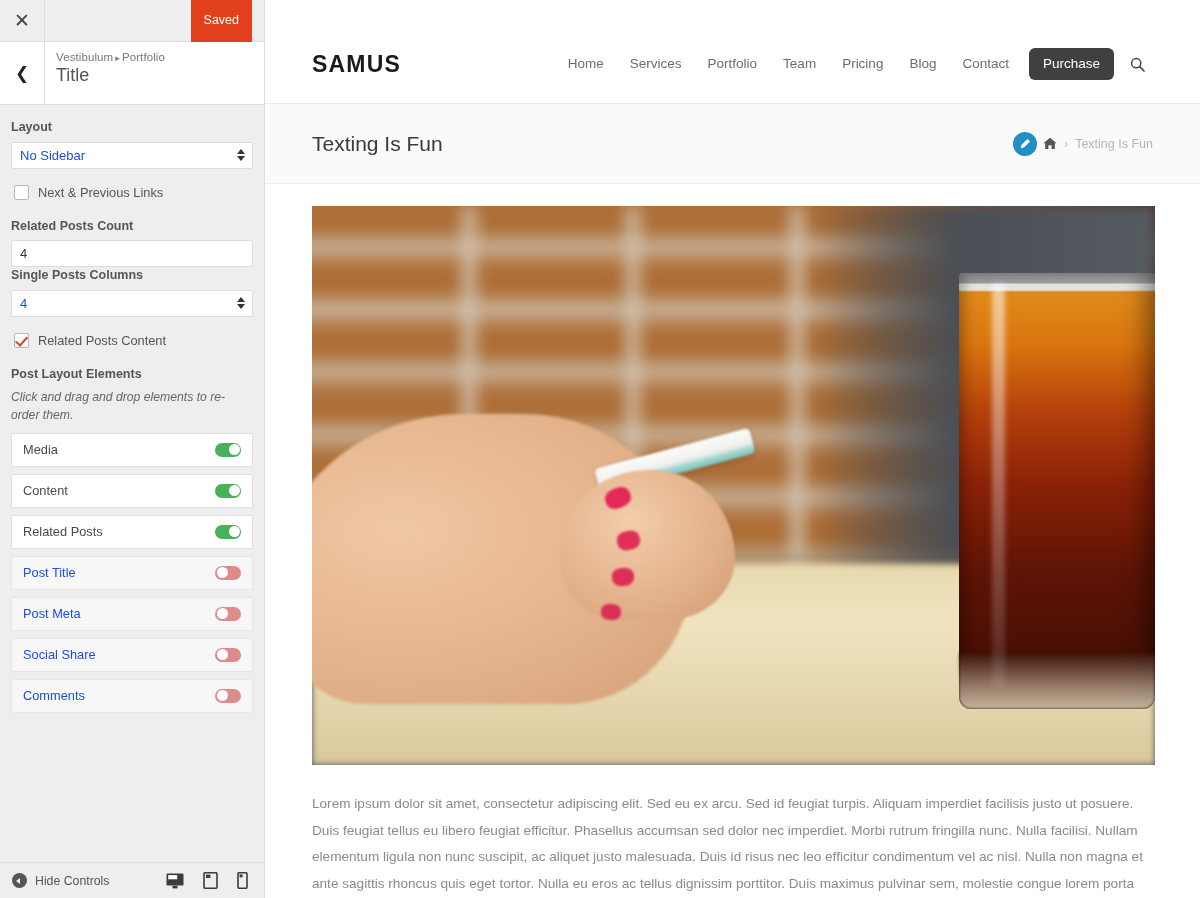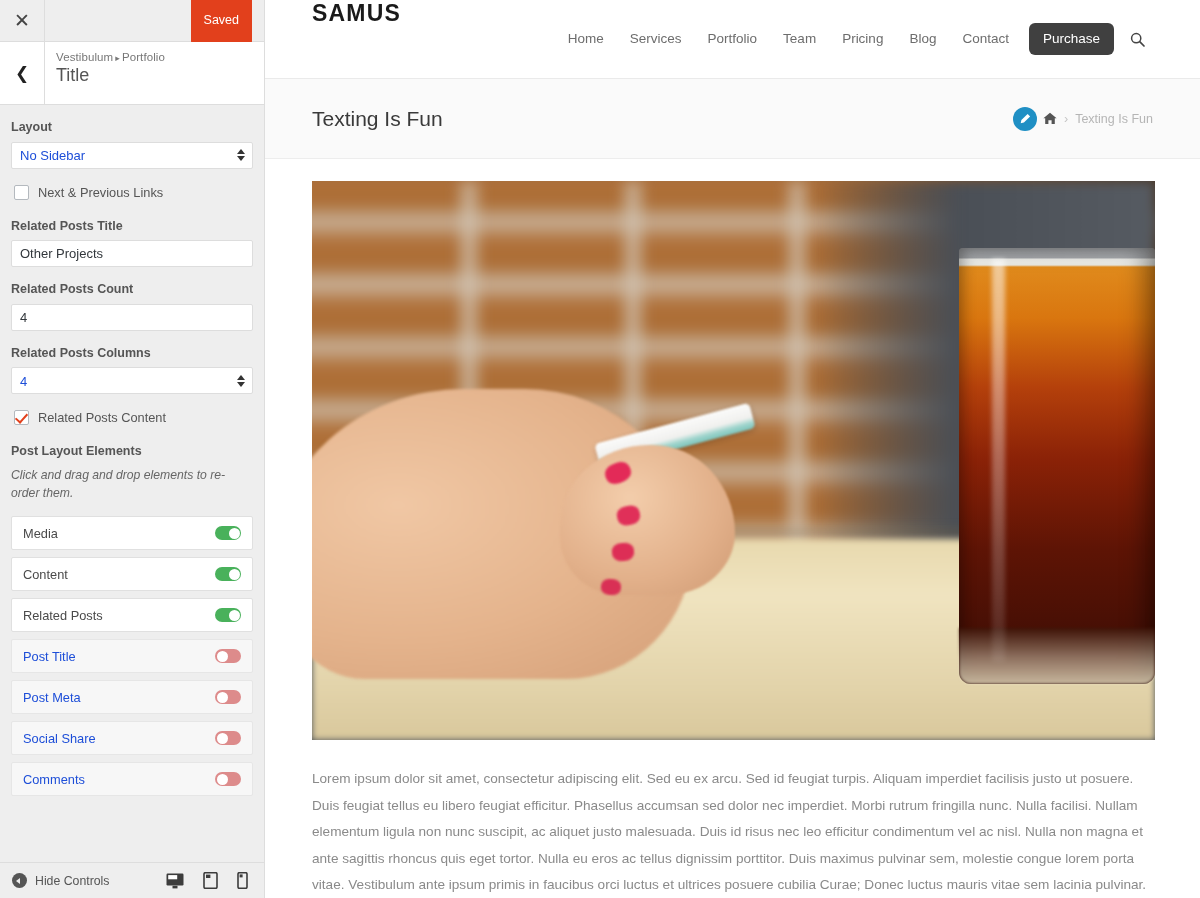--- a/index.html
+++ b/index.html
@@ -71,21 +71,21 @@
     margin-top: 1px; line-height: 1.3;
   }
 
   .cz-body {
     flex: 1;
     overflow-y: auto;
     padding: 14px 11px 10px 11px;
     background: #eee;
   }
 
-  .ctrl { margin-bottom: 14px; }
+  .ctrl { }
   .ctrl-label {
     font-size: 12.5px; font-weight: bold; color: #555;
     display: block; margin-bottom: 5px; line-height: 1.4;
   }
   .ctrl-desc {
     font-size: 12.2px; color: #666; font-style: italic;
     line-height: 1.5; margin-top: 2px; display: block;
   }
 
   .fld-select {
@@ -218,24 +218,25 @@
   
   .preview {
     flex: 1; height: 898px;
     background: #fff;
     overflow: hidden;
     position: relative;
   }
 
   .site-header {
     height: 79px;
-    display: flex; 
+    display: flex; align-items: center;
     padding: 0 55px 0 47px;
     border-bottom: 1px solid #eaeaea;
     background: #fff;
+    margin-top: 25px;
   }
   .brand {
     font-size: 23px; font-weight: bold;
     letter-spacing: 1.2px;
     color: #1a1a1a;
   }
   .nav {
     margin-left: auto;
     display: flex; align-items: center; gap: 0px;
   }
@@ -432,32 +433,28 @@
             <i class="down"></i>
           </span>
       </div>
     </div>
 
     <div class="chk-row">
       <span class="chk-box"></span>
       <span class="chk-label">Next &amp; Previous Links</span>
     </div>
 
-    <div class="ctrl">
-      <span class="ctrl-label">Related Posts Title</span>
-      <input class="fld-text" type="text" value="Other Projects" style="">
-    </div>
 
     <div class="ctrl">
       <span class="ctrl-label">Related Posts Count</span>
       <input class="fld-text" type="text" value="4" style="">
     </div>
 
     <div class="ctrl">
-      <span class="ctrl-label">Related Posts Columns</span>
+      <span class="ctrl-label">Single Posts Columns</span>
       <div class="fld-select">
         <span class="val">4</span>
         <span class="arrows">
             <i class="up"></i>
             <i class="down"></i>
           </span>
       </div>
     </div>
 
     <div class="chk-row">

